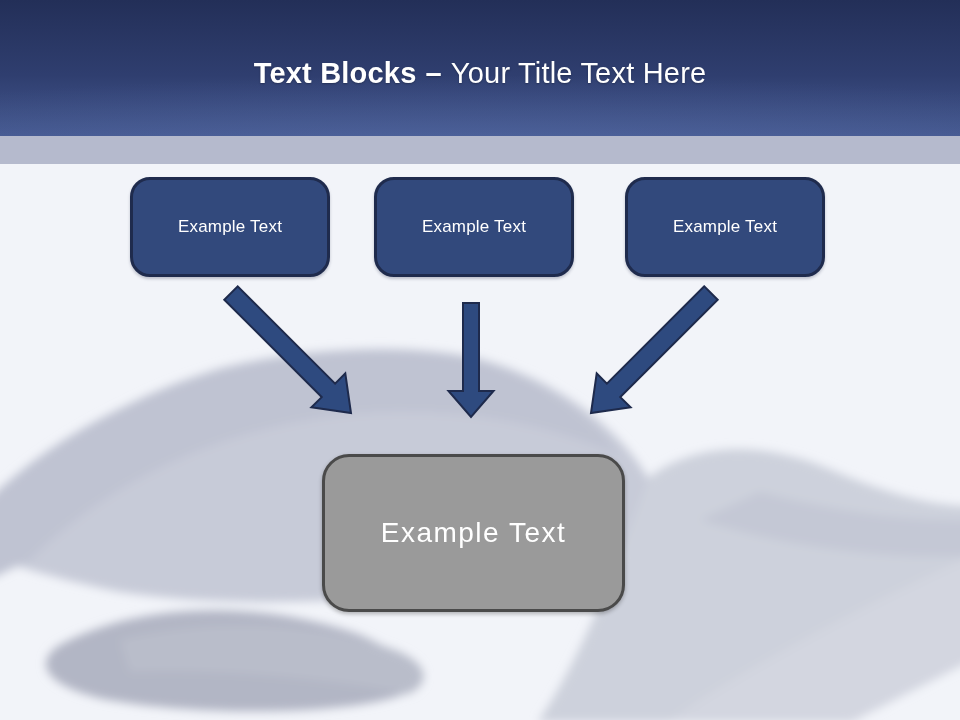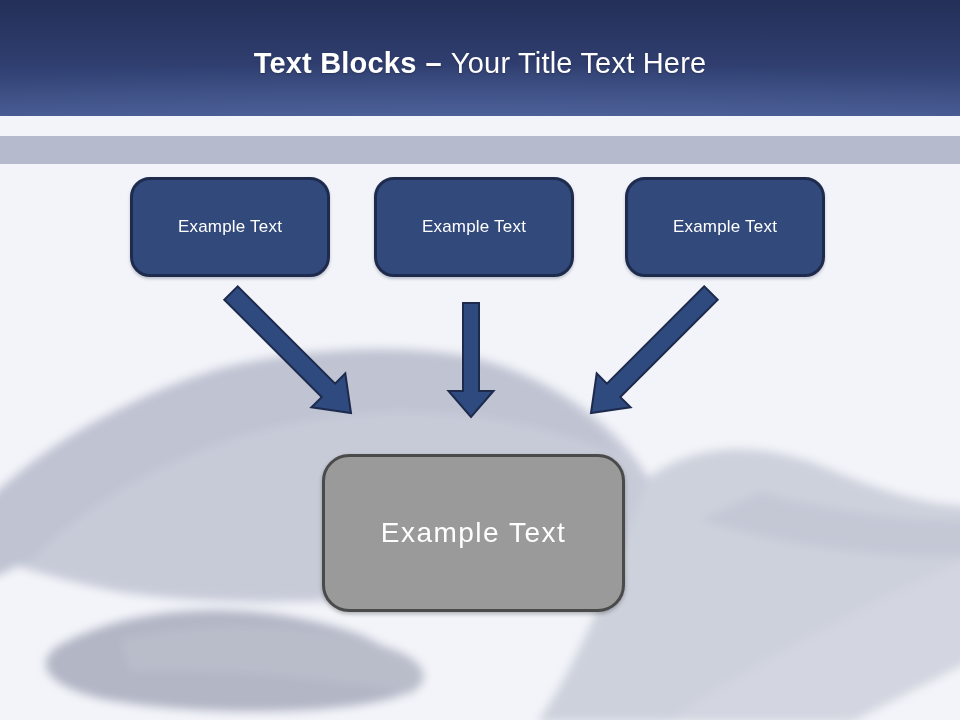--- a/index.html
+++ b/index.html
@@ -4,21 +4,21 @@
 <style>
   html,body{margin:0;padding:0;background:#e8e8e8;}
   .slide{
     position:relative;width:960px;height:720px;overflow:hidden;
     background:var(--body-bg,#f2f4f9);
     font-family:"Liberation Sans",sans-serif;
     -webkit-font-smoothing:antialiased;
   }
   
   .titlebar{
-    position:absolute;top:0;left:0;width:100%;height:116px;z-index:5;
+    position:absolute;top:0;left:0;width:100%;height:136px;z-index:5;
     background:
       radial-gradient(ellipse 120% 90% at 50% 118%, rgba(96,118,178,.38), rgba(96,118,178,0) 70%),
       linear-gradient(to bottom, var(--header-top,#232f58) 0%, #2f3e6f 55%, var(--header-bottom,#44588f) 100%);
     display:flex;align-items:center;justify-content:center;
   }
   .titlebar h1{
     margin:0;padding-top:10px;color:#fff;font-size:29px;font-weight:400;
     letter-spacing:.2px;text-shadow:0 1px 2px rgba(0,0,0,.25);white-space:nowrap;
   }
   .titlebar .t-bold{font-weight:700;}

